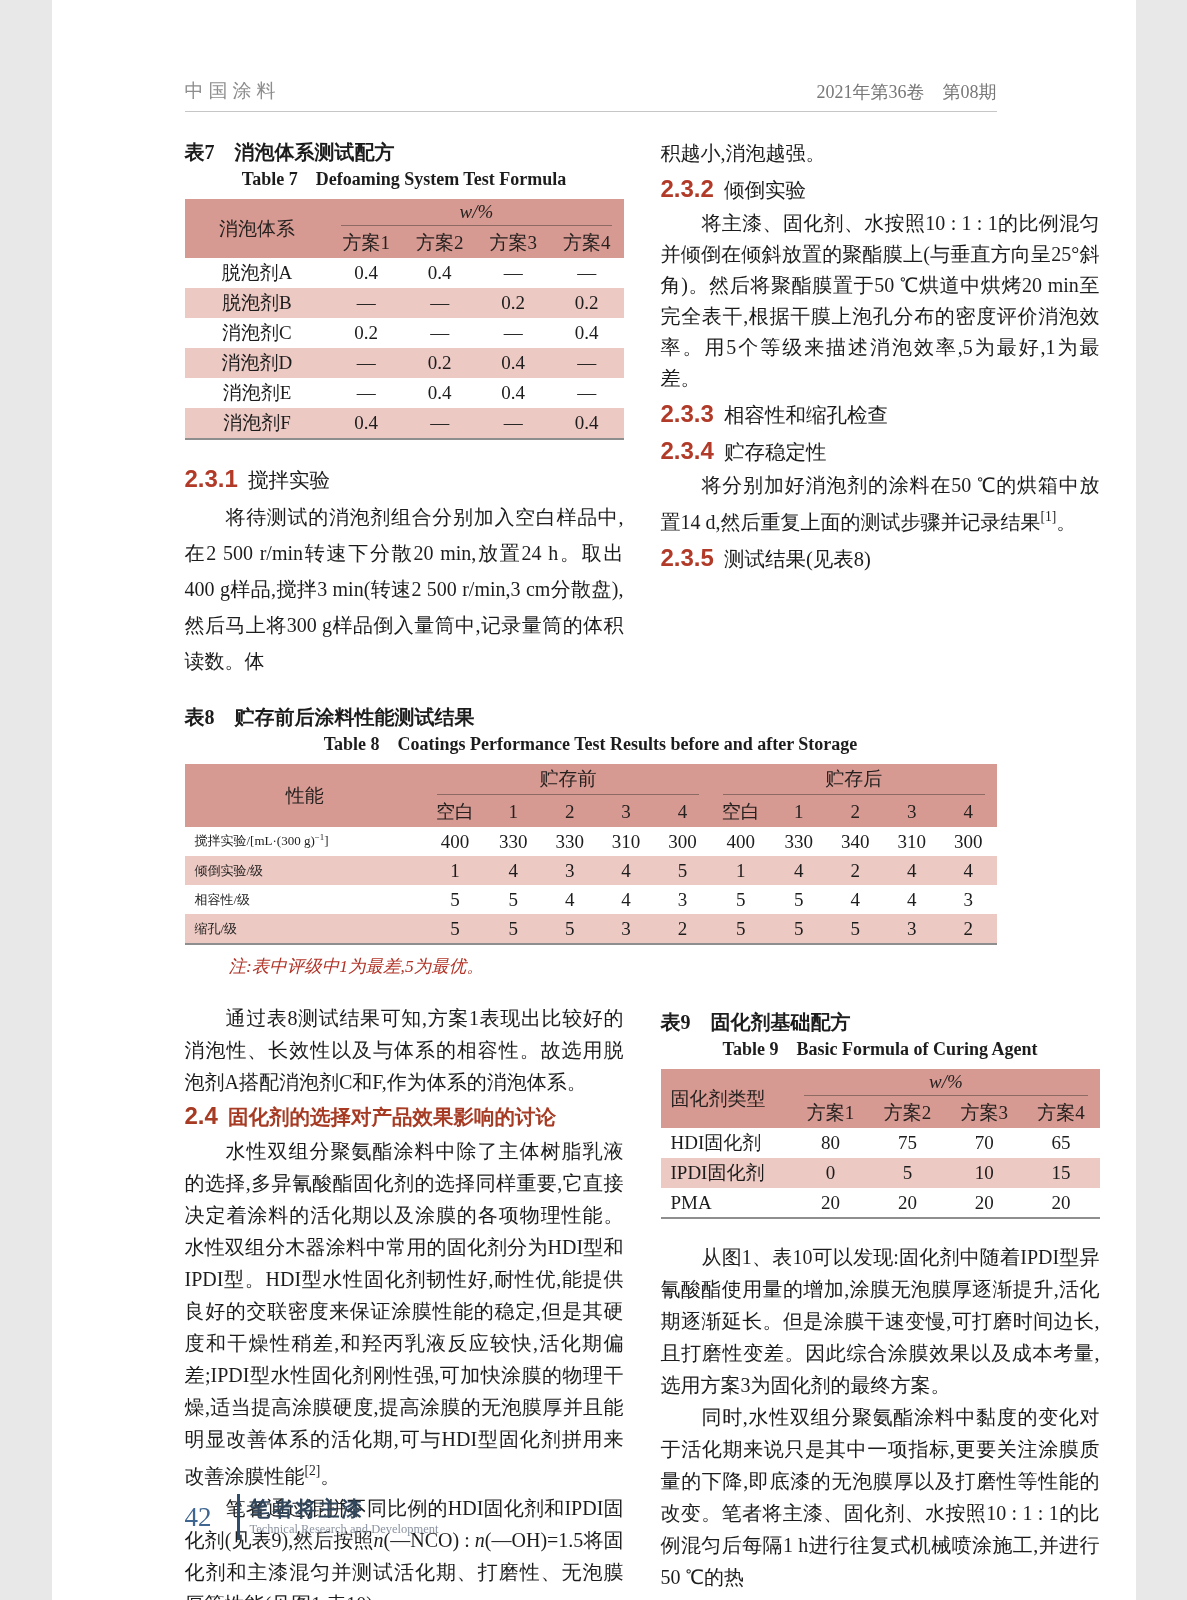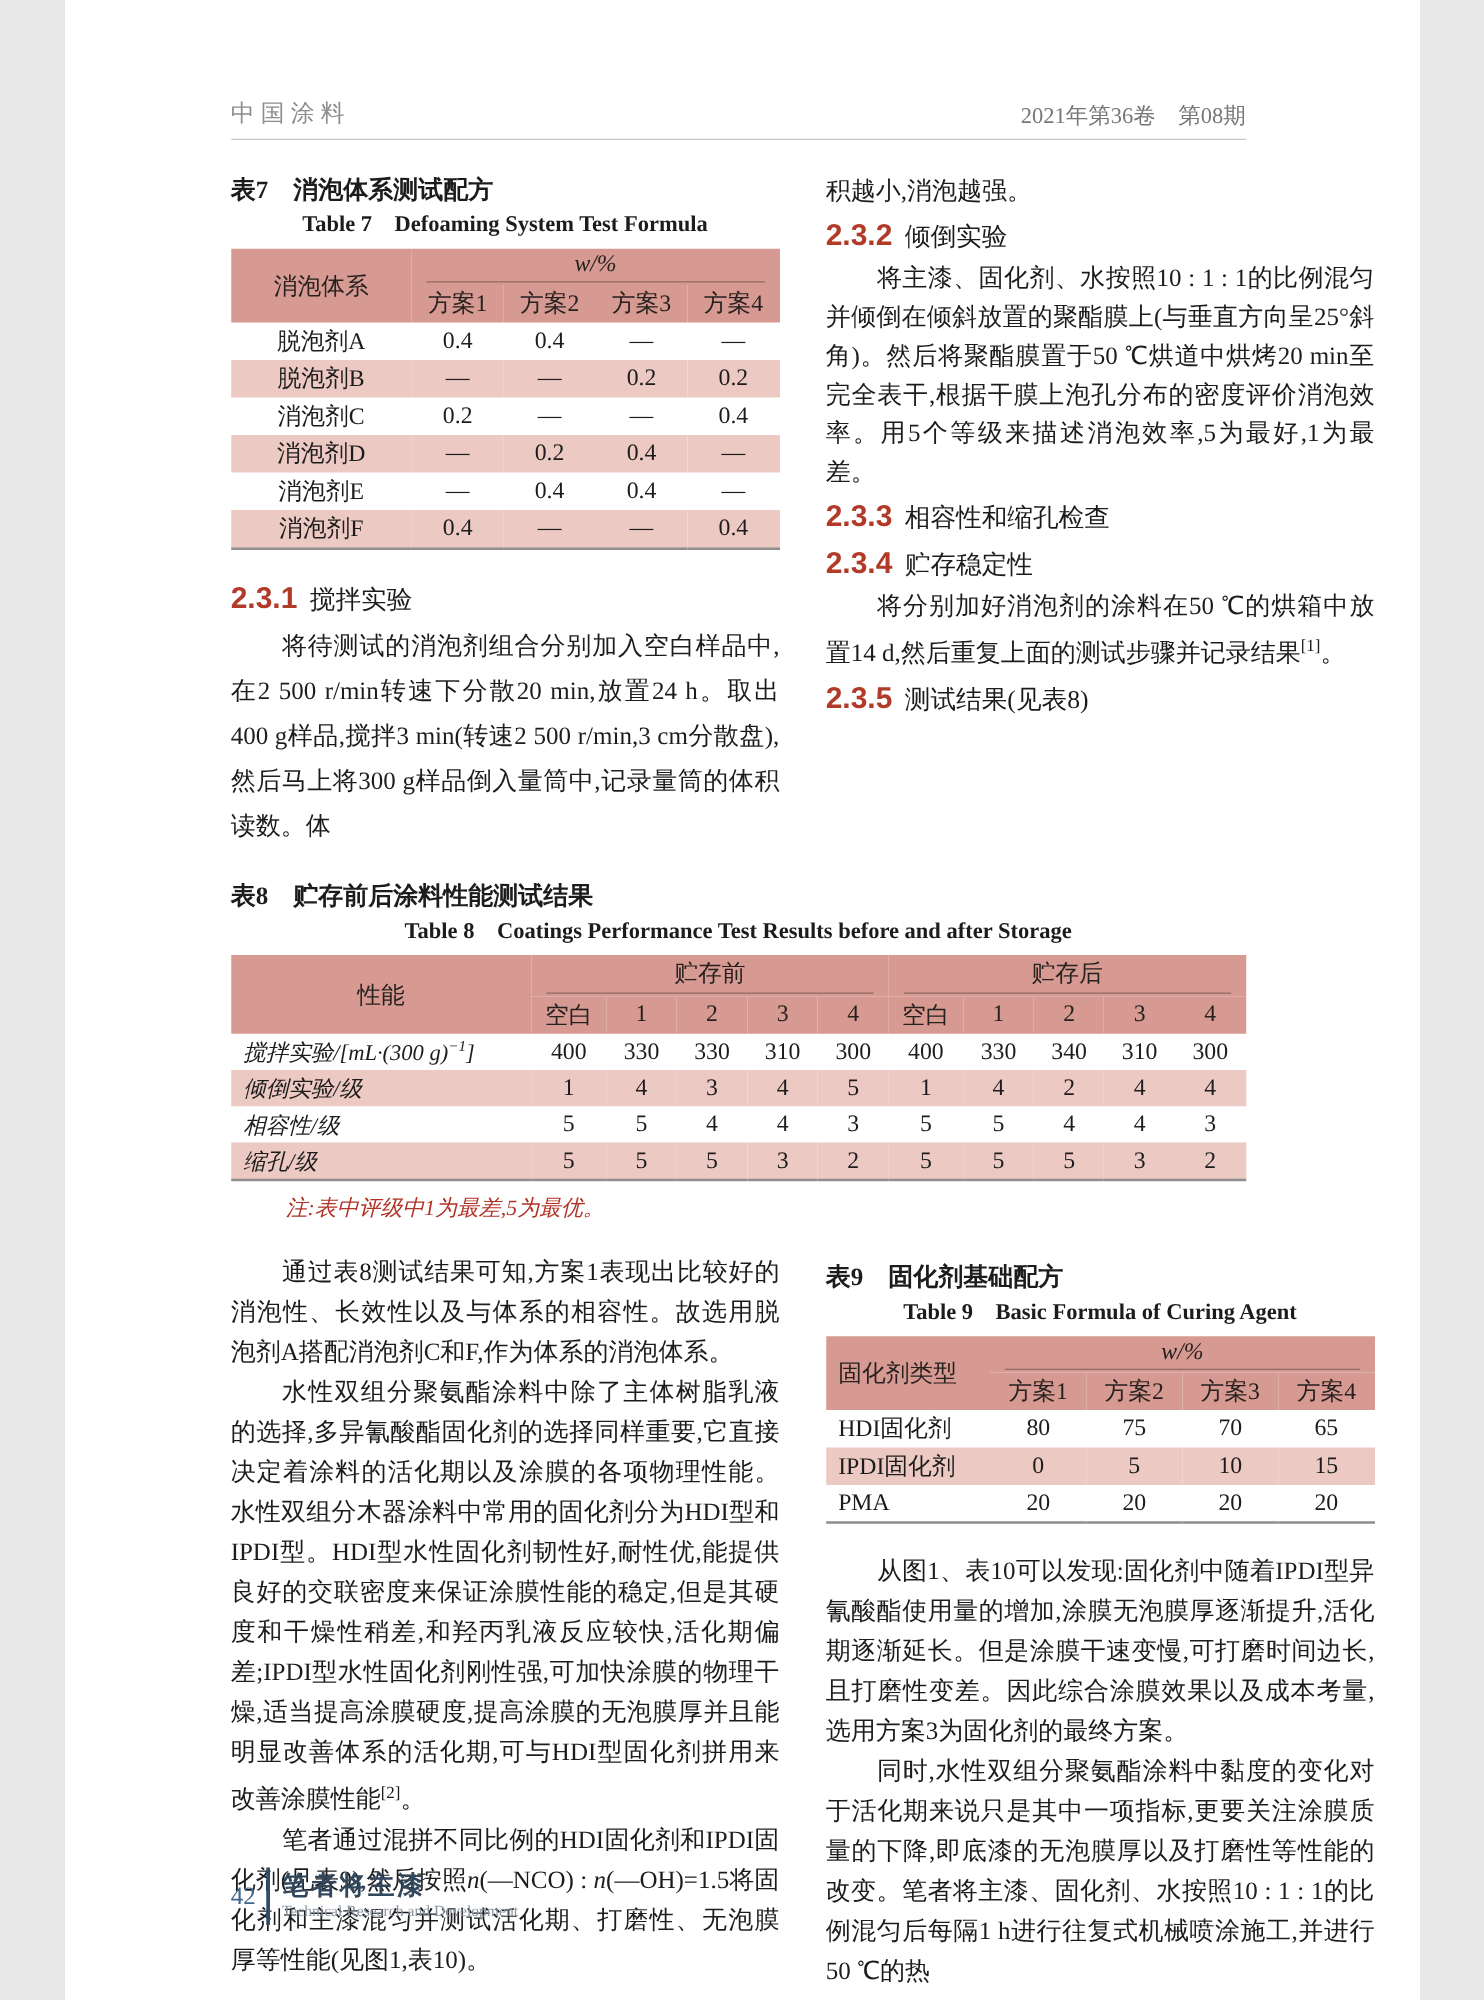--- a/index.html
+++ b/index.html
@@ -23,21 +23,21 @@
 
   
   table.dt{width:100%;border-collapse:collapse;table-layout:fixed;
            border-bottom:2px solid #8e8e8e;}
   .dt th,.dt td{font-weight:normal;font-size:19px;text-align:center;padding:2px 2px;height:25px;}
   .dt thead th{background:#d69a92;color:#26211f;}
   .dt tbody tr:nth-child(even) td{background:#ecc9c3;}
   .grpline{display:block;border-bottom:1.3px solid #8d6a64;margin:0 10px;padding-bottom:2px;}
   .unit-i{font-style:italic;font-family:"Liberation Serif",serif;}
   .t8 td.lbl,.t9 td.lbl{text-align:left;padding-left:10px;}
-  .t8 td.lbl{font-size:18px;font-style:italic;}
+  .t8 td.lbl{font-size:13px;}
 
   
   .sec{margin:14px 0 2px;font-size:20.5px;line-height:34px;font-weight:normal;}
   .secnum{color:#b13a28;font-family:Liberation Sans, sans-serif;font-weight:bold;
           margin-right:10px;font-size:24px;}
   .sec.red .secnum,.sec.red .sectitle{color:#a63a23;}
   .sec.red .sectitle{font-weight:bold;}
 
   
   .body{font-size:20px;line-height:36px;text-align:justify;margin:0;}
@@ -52,21 +52,21 @@
   
   .t8block{margin-top:24px;}
   .tnote{color:#b13226;font-size:17.5px;font-style:italic;margin:9px 0 0 44px;}
 
   .cols-bottom{margin-top:24px;}
   .t9block{margin-top:6px;}
   .rb-paras{margin-top:22px;}
 
   
   .footer{position:absolute;left:133px;top:1494px;display:flex;align-items:center;}
-  .pagenum{font-size:20px;color:#3f6591;margin-right:8px;}
+  .pagenum{font-size:27px;color:#3f6591;margin-right:25px;}
   .fbar{width:3px;height:46px;background:#2e4d6b;margin-right:10px;}
   .fzh{font-size:21px;font-weight:bold;color:#33475c;font-family:"Liberation Sans",sans-serif;letter-spacing:2px;line-height:24px;}
   .fen{font-size:12.5px;color:#8a93a0;line-height:16px;}
 </style>
 </head>
 <body>
 
 <div class="page">
 
   <div class="pghead">
@@ -271,20 +271,23 @@
         </tr>
       </tbody>
     </table>
     <div class="tnote">注:表中评级中1为最差,5为最优。</div>
   </div>
 
   <div class="cols cols-bottom bt">
 
     <div class="col">
       <p class="body indent">通过表8测试结果可知,方案1表现出比较好的消泡性、长效性以及与体系的相容性。故选用脱泡剂A搭配消泡剂C和F,作为体系的消泡体系。</p>
+      <h3 class="sec red">
+        <span class="secnum">2.4</span><span class="sectitle">固化剂的选择对产品效果影响的讨论</span>
+      </h3>
       <p class="body indent"><span>水性双组分聚氨酯涂料中除了主体树脂乳液的选择,多异氰酸酯固化剂的选择同样重要,它直接决定着涂料的活化期以及涂膜的各项物理性能。水性双组分木器涂料中常用的固化剂分为HDI型和IPDI型。HDI型水性固化剂韧性好,耐性优,能提供良好的交联密度来保证涂膜性能的稳定,但是其硬度和干燥性稍差,和羟丙乳液反应较快,活化期偏差;IPDI型水性固化剂刚性强,可加快涂膜的物理干燥,适当提高涂膜硬度,提高涂膜的无泡膜厚并且能明显改善体系的活化期,可与HDI型固化剂拼用来改善涂膜性能</span><sup>[2]</sup><span>。</span></p>
       <p class="body indent"><span>笔者通过混拼不同比例的HDI固化剂和IPDI固化剂(见表9),然后按照</span><span class="ital">n</span><span>(—NCO) : </span><span class="ital">n</span><span>(—OH)=1.5将固化剂和主漆混匀并测试活化期、打磨性、无泡膜厚等性能(见图1,表10)。</span></p>
     </div>
 
     <div class="col">
       <div class="t9block">
         <div class="ttitle">表9　固化剂基础配方</div>
         <div class="ttitle-en">Table 9　Basic Formula of Curing Agent</div>
         <table class="dt t9">
           <colgroup>

